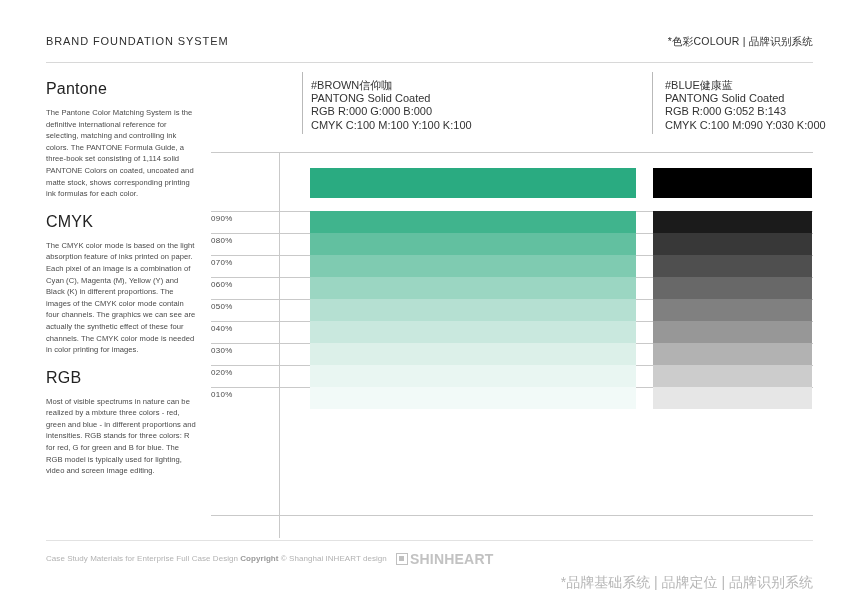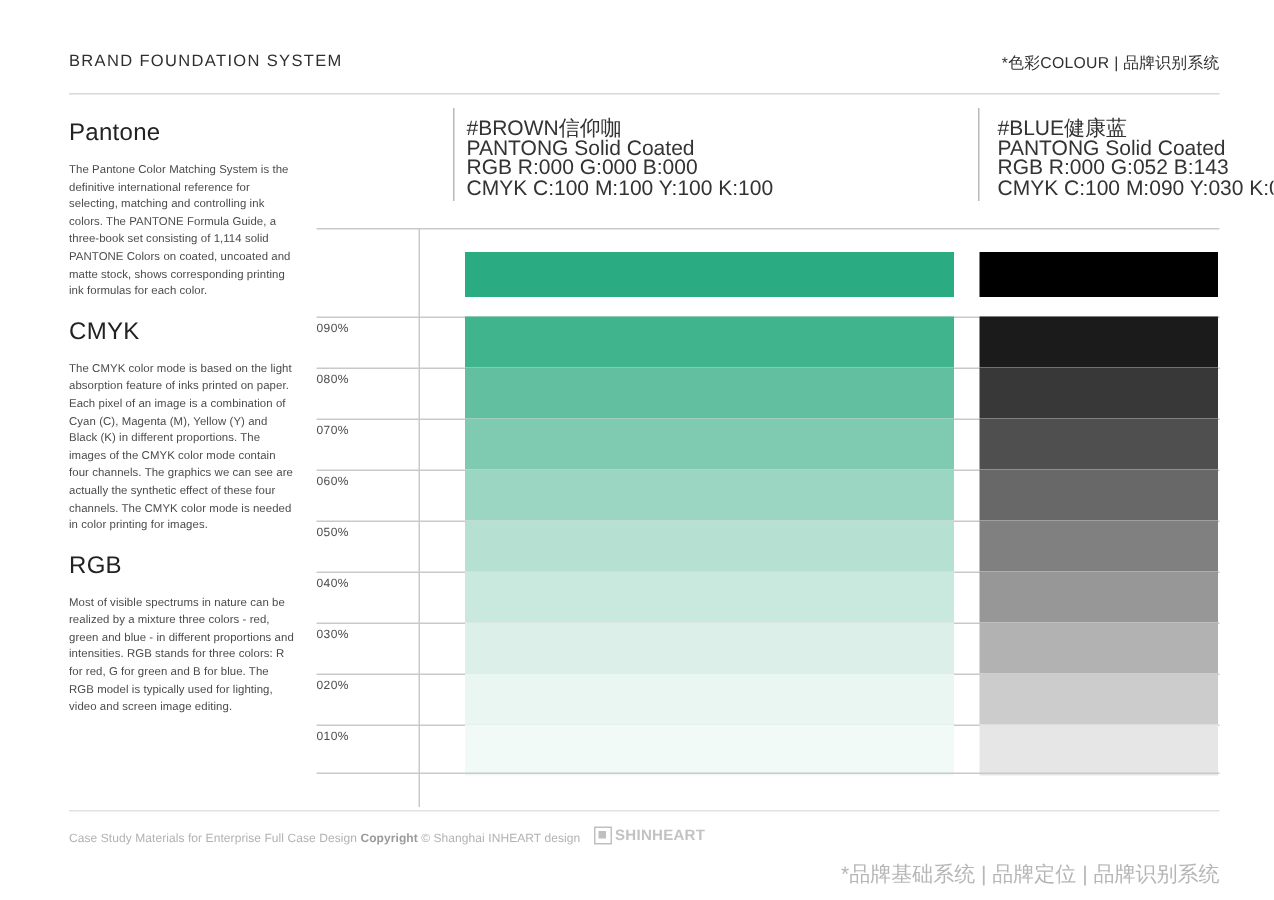--- a/index.html
+++ b/index.html
@@ -99,21 +99,21 @@
     left: 652px;
     top: 72px;
     width: 1px;
     height: 62px;
     background: #b9b9b9;
   }
 
   
   .spec {
     position: absolute;
-    font-size: 14px;
+    font-size: 11px;
     line-height: 13.2px;
     color: #333333;
     white-space: nowrap;
   }
   .spec.brown { left: 311px; top: 79px; }
   .spec.blue  { left: 665px; top: 79px; }
   .spec .ln { display: block; }
 
   
   .chart-rule-top {
@@ -136,21 +136,21 @@
 
   
   .ladder {
     position: absolute;
     left: 211px;
     top: 211px;
     width: 602px;
   }
   .row {
     position: relative;
-    height: 34px;
+    height: 22px;
   }
   .row.tall { height: 106px; }
   .row .rule {
     position: absolute;
     left: 0;
     top: 0;
     width: 602px;
     height: 1px;
     background: #c9c9c9;
   }
@@ -228,21 +228,21 @@
     position: relative;
   }
   .brand-mark::before {
     content: "";
     position: absolute;
     left: 2px; top: 2px;
     width: 4.8px; height: 4.8px;
     background: #c0c0c0;
   }
   .brand-word {
-    font-size: 10px;
+    font-size: 14px;
     font-weight: bold;
     color: #c2c2c2;
     letter-spacing: 0.2px;
     text-align: right;
   }
   .footer-right {
     position: absolute;
     right: 0;
     top: 1px;
     font-size: 14px;

